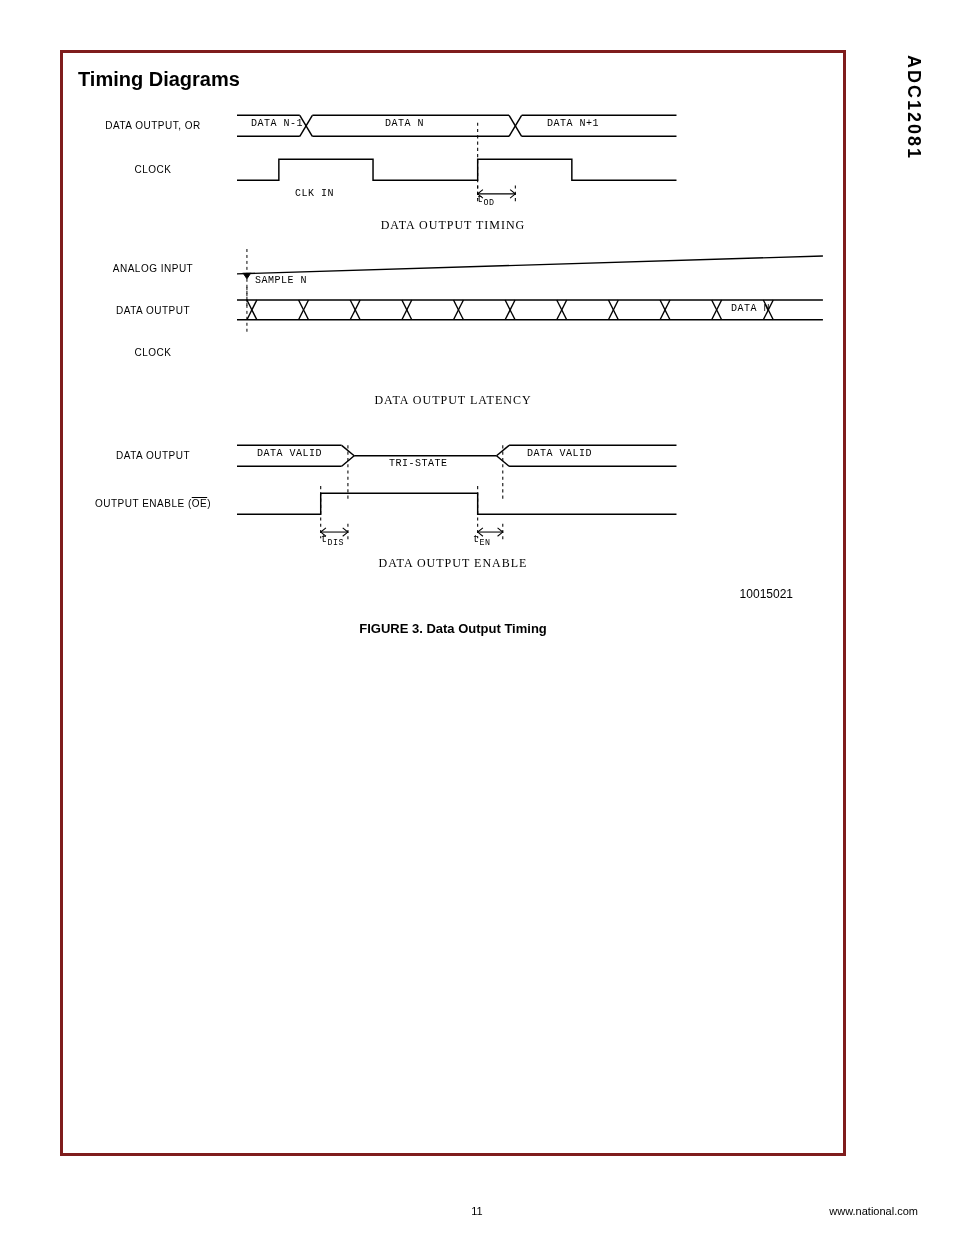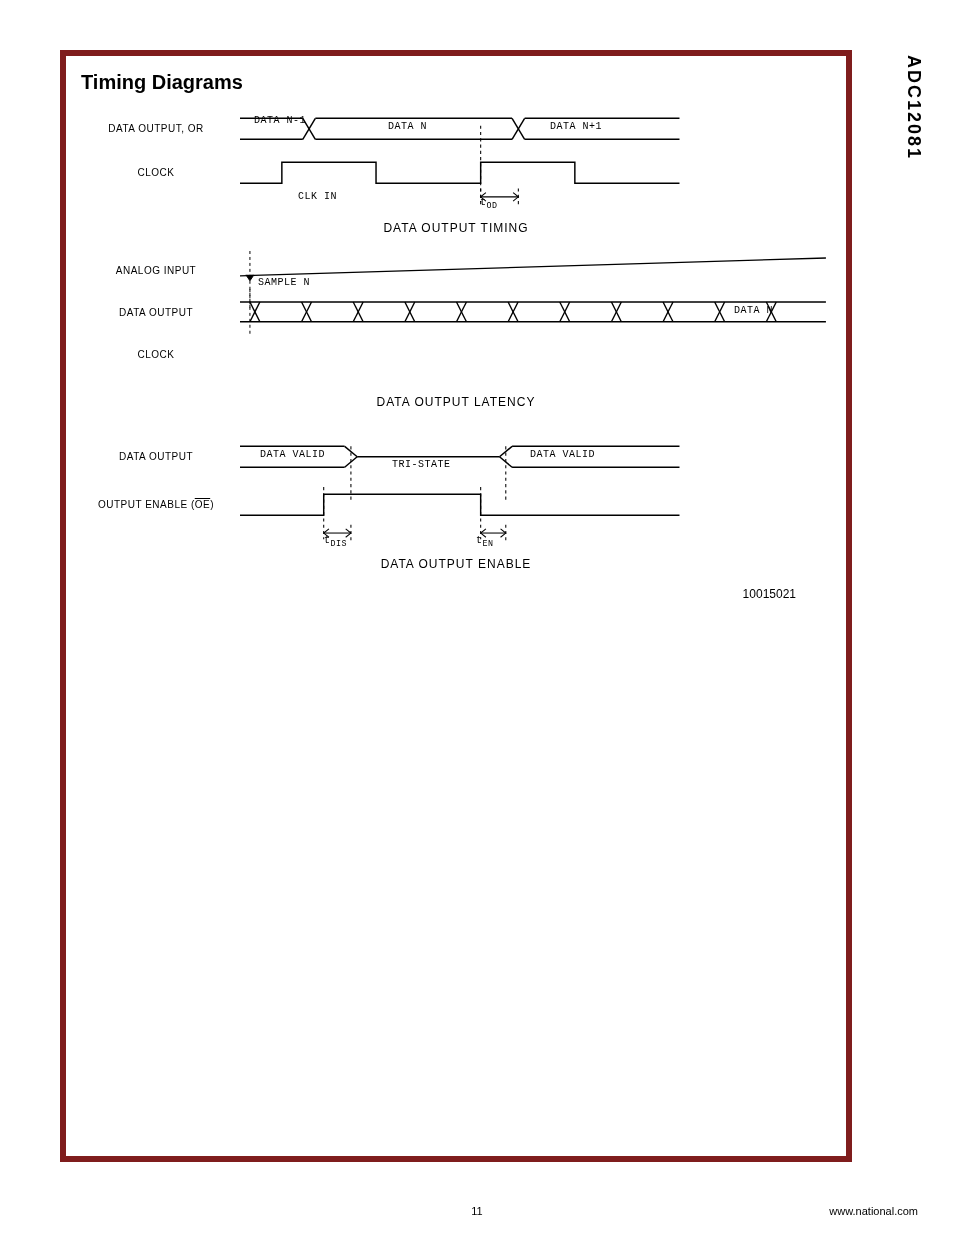--- a/index.html
+++ b/index.html
@@ -1,21 +1,21 @@
 <!DOCTYPE html>
 <html><head>
 <meta charset="utf-8">
 <style>
 html,body{margin:0;padding:0;background:#fff;font-family:Arial,Helvetica,sans-serif;color:#000}
 .page{position:relative;width:954px;height:1235px;margin:0 auto;background:#fff}
-.content-border{position:absolute;left:60px;top:50px;width:780px;height:1100px;border:6px solid #7f1d1d}
+.content-border{position:absolute;left:60px;top:50px;width:780px;height:1100px;border:3px solid #7f1d1d}
 .side-label{position:absolute;right:30px;top:55px;font-weight:bold;font-size:18px;writing-mode:vertical-rl;letter-spacing:2px}
 .section-title{position:absolute;left:15px;top:15px;font-size:20px;font-weight:bold}
 .diagram-area{position:absolute;left:20px;top:55px;width:740px}
-.sec-title{font-family:Liberation Sans, sans-serif;font-size:12px;text-align:center;letter-spacing:1px;margin-top:6px}
+.sec-title{font-family:Liberation Serif, serif;font-size:12px;text-align:center;letter-spacing:1px;margin-top:6px}
 .sig-row{display:flex;align-items:center;height:34px}
 .sig-label{width:140px;text-align:center;padding-right:14px;font-family:Liberation Sans, sans-serif;font-size:10px;letter-spacing:.5px}
 .sig-wave{flex:1 1 auto;height:34px;position:relative}
 .sig-wave svg{position:absolute;inset:0}
 .sub{font-family:"Courier New",monospace;font-size:10px;letter-spacing:.5px}
 .fig-caption{text-align:center;font-size:13px;font-weight:bold;margin-top:20px}
 .img-id{position:absolute;right:30px;bottom:0;font-size:12px}
 .footer{position:absolute;left:0;bottom:18px;width:100%;display:flex;justify-content:space-between;align-items:flex-end;font-size:11px}
 .footer .pg{position:absolute;left:0;right:0;text-align:center}
 .footer .url{margin-right:36px;margin-left:auto;position:relative;z-index:1}
@@ -46,21 +46,21 @@
                 <line x1="60" y1="7" x2="72" y2="27"></line>
                   <line x1="60" y1="27" x2="72" y2="7"></line>
                 <line x1="72" y1="7" x2="260" y2="7"></line>
                   <line x1="72" y1="27" x2="260" y2="27"></line>
                 <line x1="260" y1="7" x2="272" y2="27"></line>
                   <line x1="260" y1="27" x2="272" y2="7"></line>
                 <line x1="272" y1="7" x2="420" y2="7"></line>
                   <line x1="272" y1="27" x2="420" y2="27"></line>
               </g>
             </svg>
-            <span class="sub" style="position:absolute;left:14px;top:4px">DATA N-1</span>
+            <span class="sub" style="position:absolute;left:14px;top:10px">DATA N-1</span>
             <span class="sub" style="position:absolute;left:148px;top:10px">DATA N</span>
             <span class="sub" style="position:absolute;left:310px;top:10px">DATA N+1</span>
           </div>
         </div>
 
         <div class="sig-row" style="margin-top:10px">
           <div class="sig-label">CLOCK</div>
           <div class="sig-wave">
             <svg class="ov" viewBox="0 0 560 34" preserveAspectRatio="none">
               <polyline points="0,27 40,27 40,7 130,7 130,27 230,27 230,7 320,7 320,27 420,27" stroke="#000" stroke-width="1.4" fill="none"></polyline>
@@ -207,20 +207,21 @@
         </div>
 
         <div style="height:30px"></div>
         <div class="sec-title">DATA OUTPUT ENABLE</div>
       </div>
 
       <div style="position:relative;height:30px">
         <div class="img-id">10015021</div>
       </div>
 
+      <div class="fig-caption">FIGURE 3. Data Output Timing</div>
 
     </div>
   </div>
 
   <div class="footer">
     <div class="pg">11</div>
     <div class="url">www.national.com</div>
   </div>
 </div>
 

